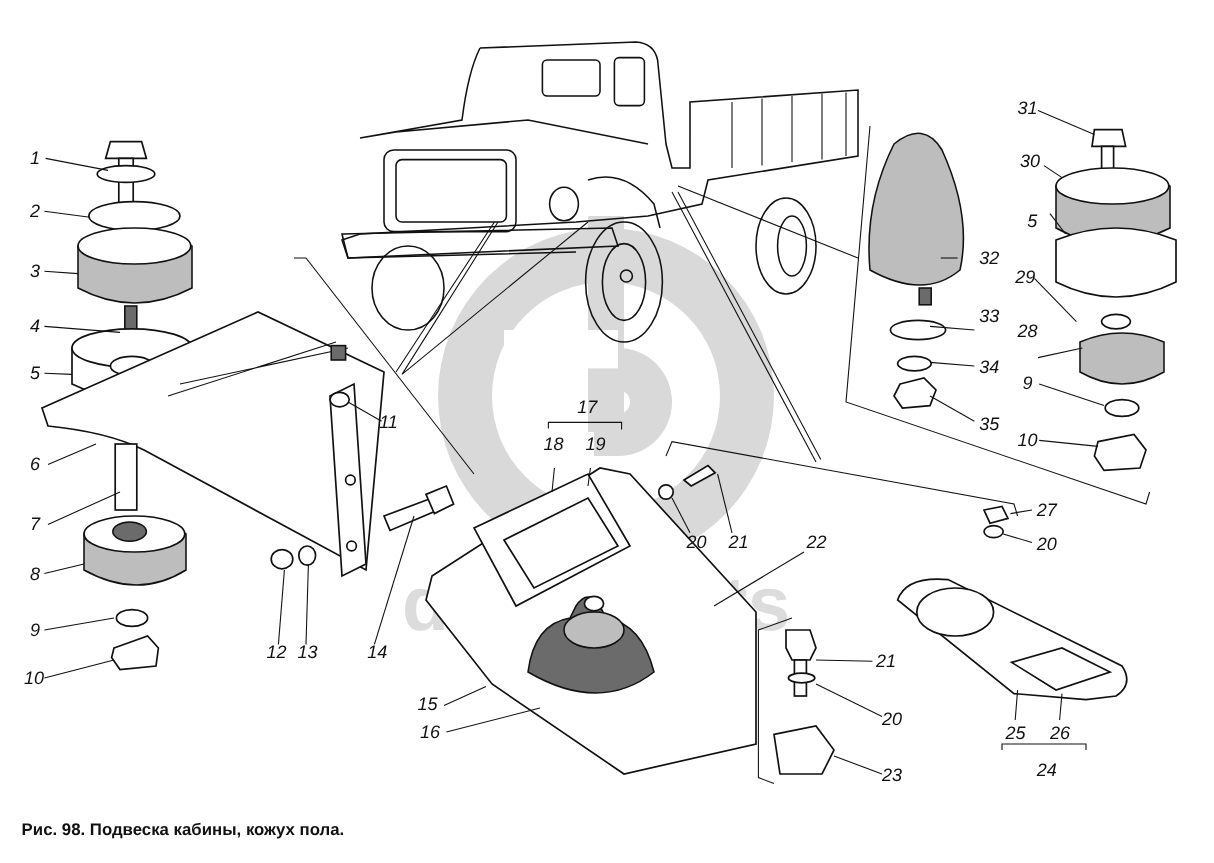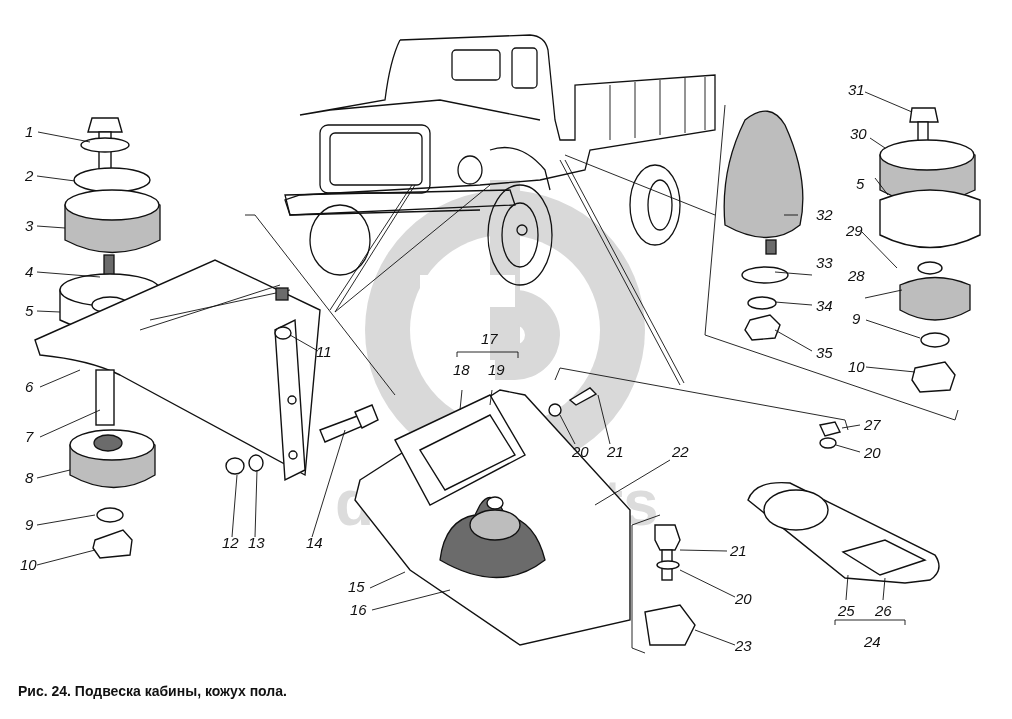--- a/index.html
+++ b/index.html
@@ -205,13 +205,13 @@
   <text class="lbl" x="850" y="139">30</text>
   <text class="lbl" x="848" y="95">31</text>
   <text class="lbl" x="816" y="220">32</text>
   <text class="lbl" x="816" y="268">33</text>
   <text class="lbl" x="816" y="311">34</text>
   <text class="lbl" x="816" y="358">35</text>
   <text class="lbl" x="852" y="324">9</text>
   <text class="lbl" x="848" y="372">10</text>
 </svg>
 
-<div class="caption">Рис. 24. Подвеска кабины, кожух пола.</div>
+<div class="caption">Рис. 98. Подвеска кабины, кожух пола.</div>
 
 </body></html>

